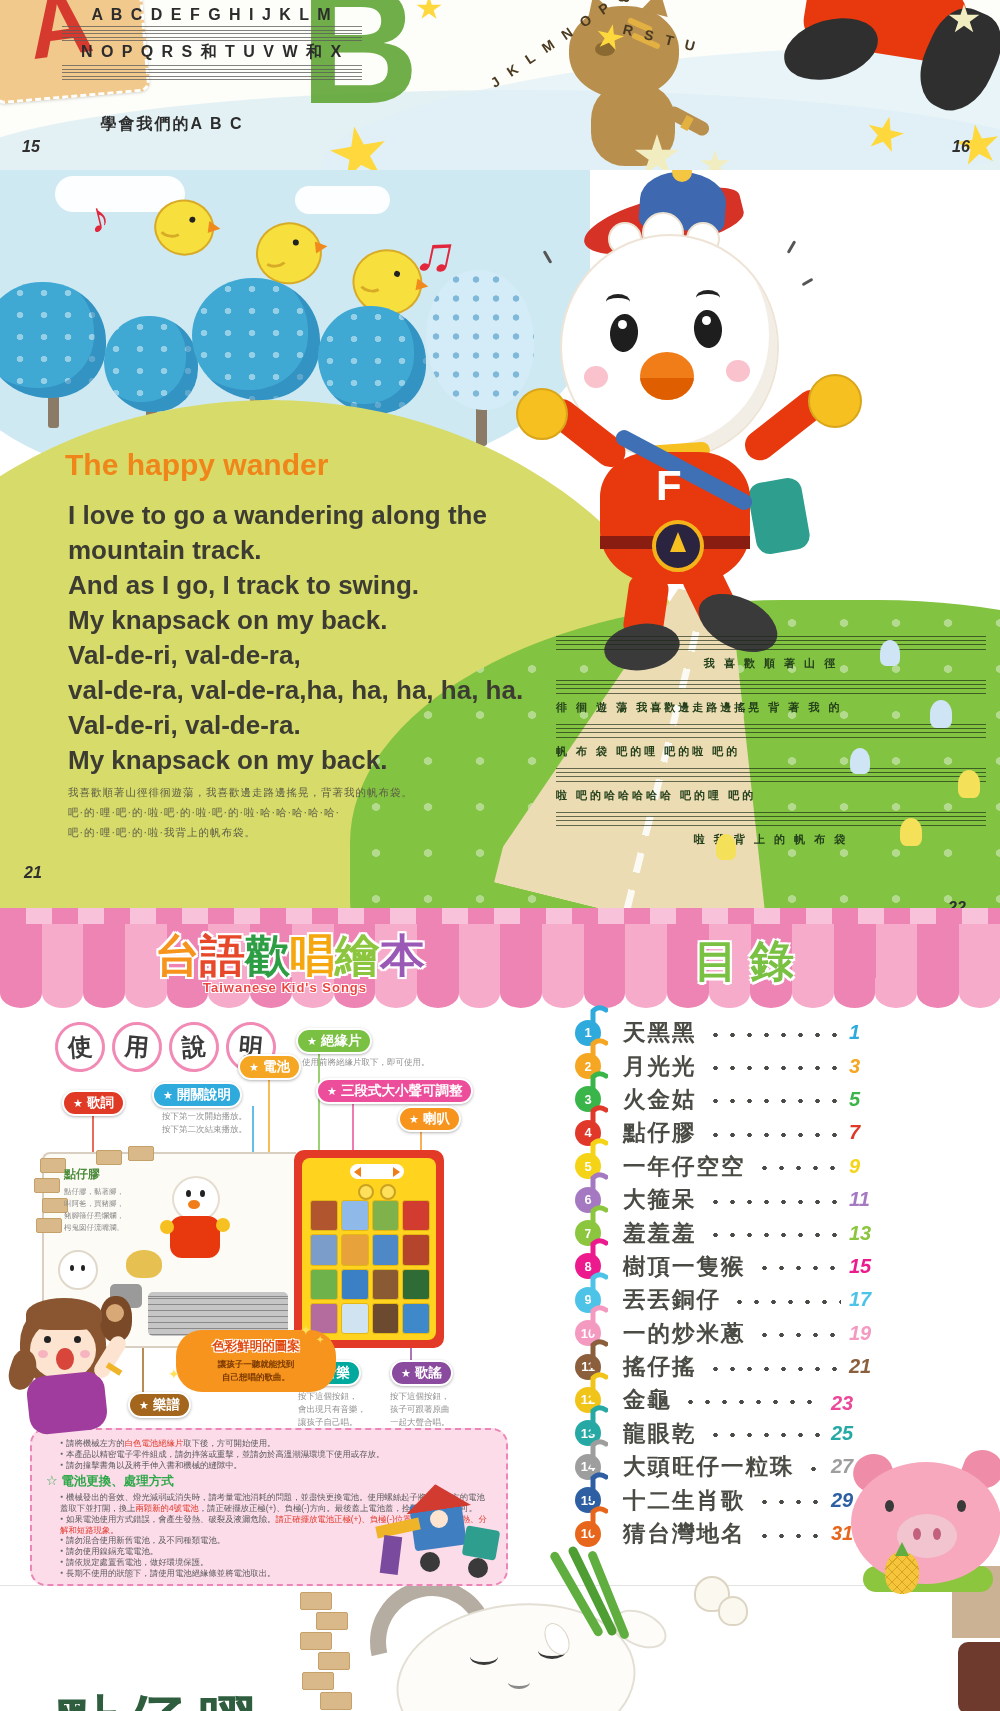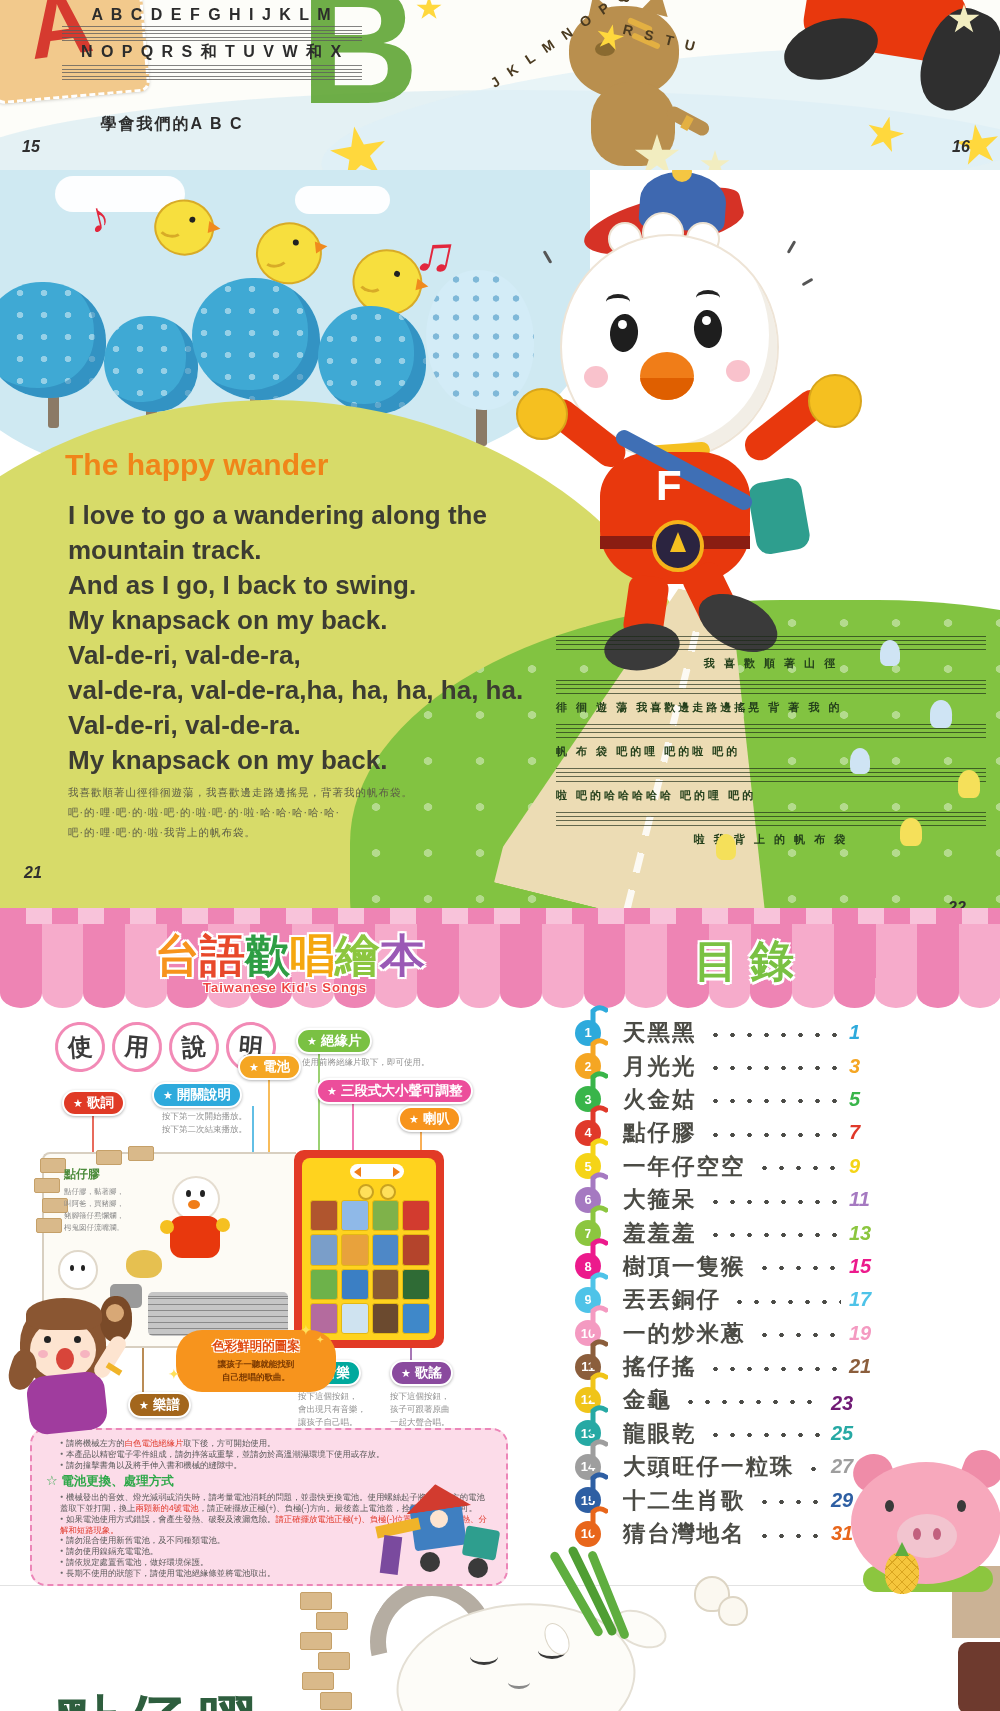--- a/index.html
+++ b/index.html
@@ -244,21 +244,21 @@
       </div>
       <div class="shape" style="left:136px;top:396px;width:40px;height:62px;background:#e8380d;border-radius:12px;transform:rotate(8deg);"></div>
       <div class="shape" style="left:200px;top:384px;width:40px;height:60px;background:#e8380d;border-radius:12px;transform:rotate(-26deg);"></div>
       <div class="shape" style="left:114px;top:444px;width:76px;height:46px;background:#3a3a3a;border-radius:50%;transform:rotate(-8deg);"></div>
       <div class="shape" style="left:206px;top:418px;width:84px;height:50px;background:#3a3a3a;border-radius:50%;transform:rotate(26deg);"></div>
     </div>
 
     <div class="abs" style="left:65px;top:278px;font-size:30px;font-weight:bold;color:#f08519;">The happy wander</div>
     <div class="lyric-line" style="top:330px;">I love to go a wandering along the</div>
     <div class="lyric-line" style="top:365px;">mountain track.</div>
-    <div class="lyric-line" style="top:400px;">And as I go, I back to swing.</div>
+    <div class="lyric-line" style="top:400px;">And as I go, I track to swing.</div>
     <div class="lyric-line" style="top:435px;">My knapsack on my back.</div>
     <div class="lyric-line" style="top:470px;">Val-de-ri, val-de-ra,</div>
     <div class="lyric-line" style="top:540px;">Val-de-ri, val-de-ra.</div>
     <div class="lyric-line" style="top:505px;">val-de-ra, val-de-ra,ha, ha, ha, ha, ha.</div>
     <div class="lyric-line" style="top:575px;">My knapsack on my back.</div>
     <div class="cn-note" style="top:616px;">我喜歡順著山徑徘徊遊蕩，我喜歡邊走路邊搖晃，背著我的帆布袋。</div>
     <div class="cn-note" style="top:636px;">吧·的·哩·吧·的·啦·吧·的·啦·吧·的·啦·哈·哈·哈·哈·哈·</div>
     <div class="cn-note" style="top:656px;">吧·的·哩·吧·的·啦·我背上的帆布袋。</div>
 
     <div class="abs" style="left:556px;top:466px;width:430px;height:240px;">
@@ -625,21 +625,21 @@
       </div>
       <div class="toc-row" style="width: 282px;">
         <span class="nico" style="background: rgb(240, 196, 25);">
           <svg width="18" height="30" viewBox="0 0 18 30">
             <path d="M3 28 L3 7 Q9 1 16 6" fill="none" stroke="#f0c419" stroke-width="5" stroke-linecap="round"></path>
           </svg>
           <b>12</b>
         </span>
         <span class="toc-ttl">金龜</span>
         <span class="dots"></span>
-        <span class="toc-pg" style="color: #701a75; margin-top: 7px;">23</span>
+        <span class="toc-pg" style="color: #ec4899; margin-top: 7px;">23</span>
       </div>
       <div class="toc-row" style="width: 282px;">
         <span class="nico" style="background: rgb(38, 169, 164);">
           <svg width="18" height="30" viewBox="0 0 18 30">
             <path d="M3 28 L3 7 Q9 1 16 6" fill="none" stroke="#26a9a4" stroke-width="5" stroke-linecap="round"></path>
           </svg>
           <b>13</b>
         </span>
         <span class="toc-ttl">龍眼乾</span>
         <span class="dots"></span>

